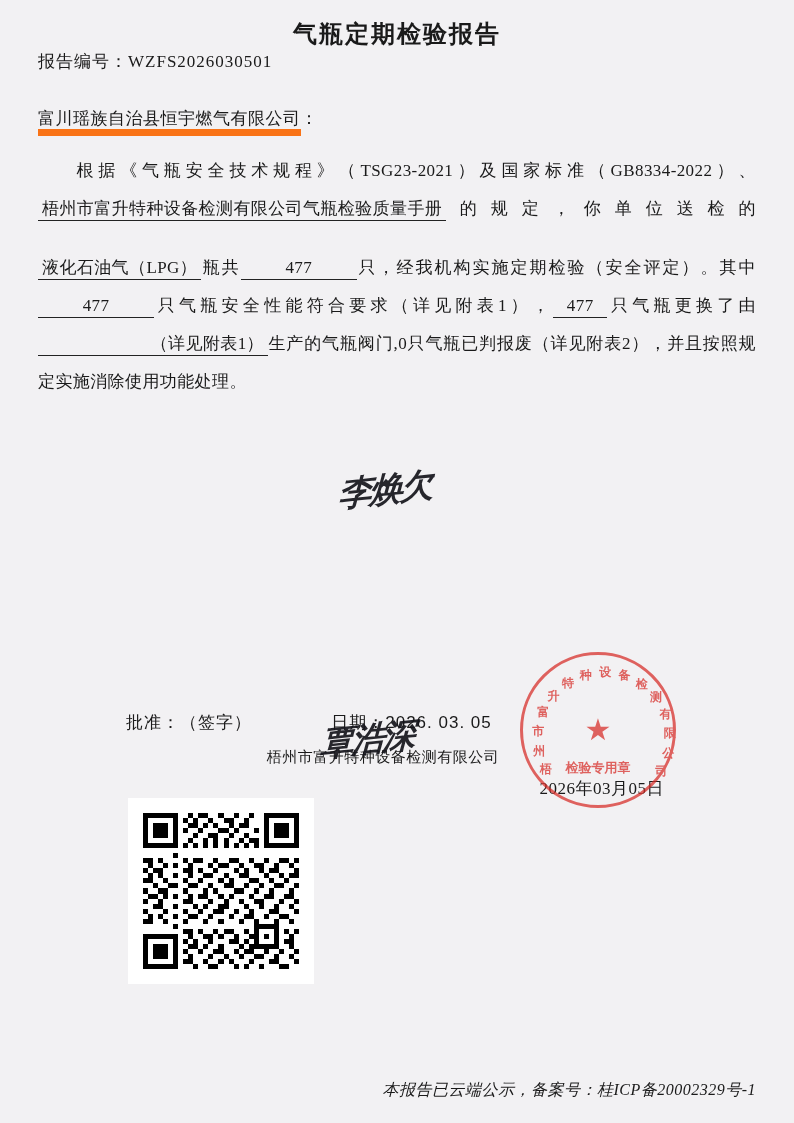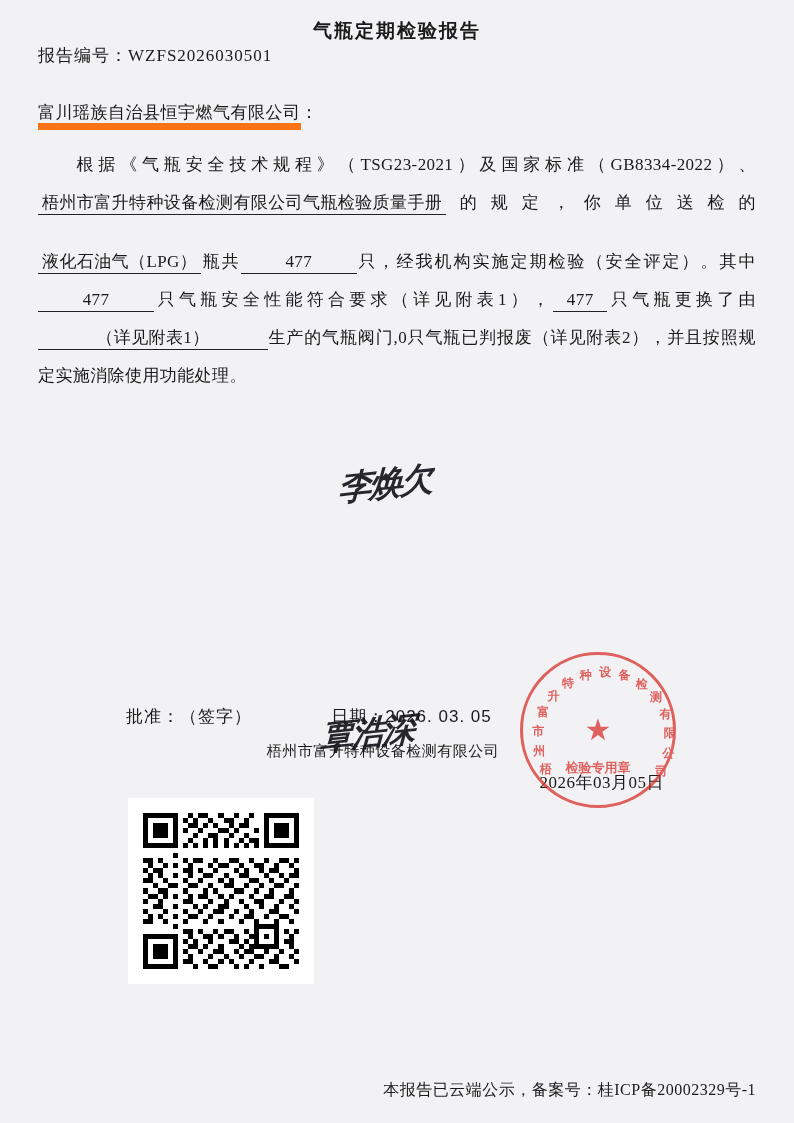--- a/index.html
+++ b/index.html
@@ -19,21 +19,21 @@
     position: relative;
     width: 794px;
     height: 1123px;
     box-sizing: border-box;
     padding: 0 38px;
   }
   .doc-title {
     text-align: center;
     font-family: "Liberation Sans", "DejaVu Sans", sans-serif;
     font-weight: bold;
-    font-size: 19px;
+    font-size: 24px;
     letter-spacing: 2px;
     padding-top: 18px;
     margin: 0;
   }
   .report-no {
     font-size: 17px;
     padding-right: 14px;
     letter-spacing: 1px;
   }
   .addressee {
@@ -65,21 +65,21 @@
     text-align: center;
     padding: 0 4px;
     line-height: 22px;
     vertical-align: baseline;
   }
   .fill.w-manual { min-width: 272px; }
   .fill.w-gas { min-width: 150px; margin-top: 29px; }
   .fill.w-qty { min-width: 108px; }
   .fill.w-qty2 { min-width: 108px; }
   .fill.w-qty3 { min-width: 46px; }
-  .fill.w-valve { min-width: 222px; text-align: center; }
+  .fill.w-valve { min-width: 222px; text-align: right; }
 
   .sig-block {
     margin-top: 58px;
     font-size: 17px;
     position: relative;
     height: 140px;
   }
   .sig-row {
     position: relative;
     padding-left: 88px;
@@ -189,20 +189,21 @@
     letter-spacing: 1px;
   }
   .footer {
     position: absolute;
     left: 0;
     right: 38px;
     bottom: 22px;
     text-align: right;
     font-size: 16px;
     letter-spacing: 0.5px;
+    font-style: italic;
   }
 </style>
 </head>
 <body>
 
 <div class="page">
 
   <h1 class="doc-title">气瓶定期检验报告</h1>
 
   <div class="report-no">

